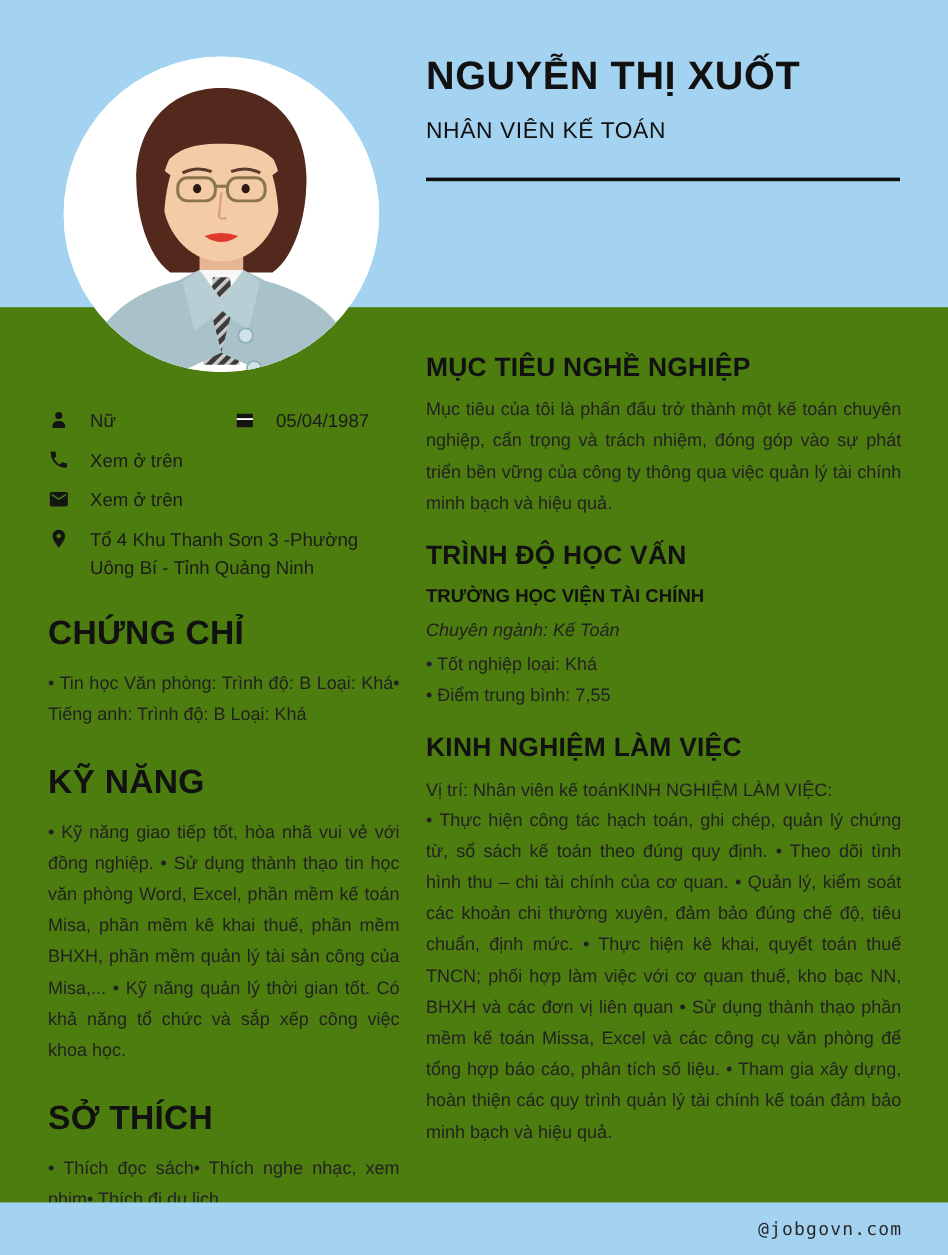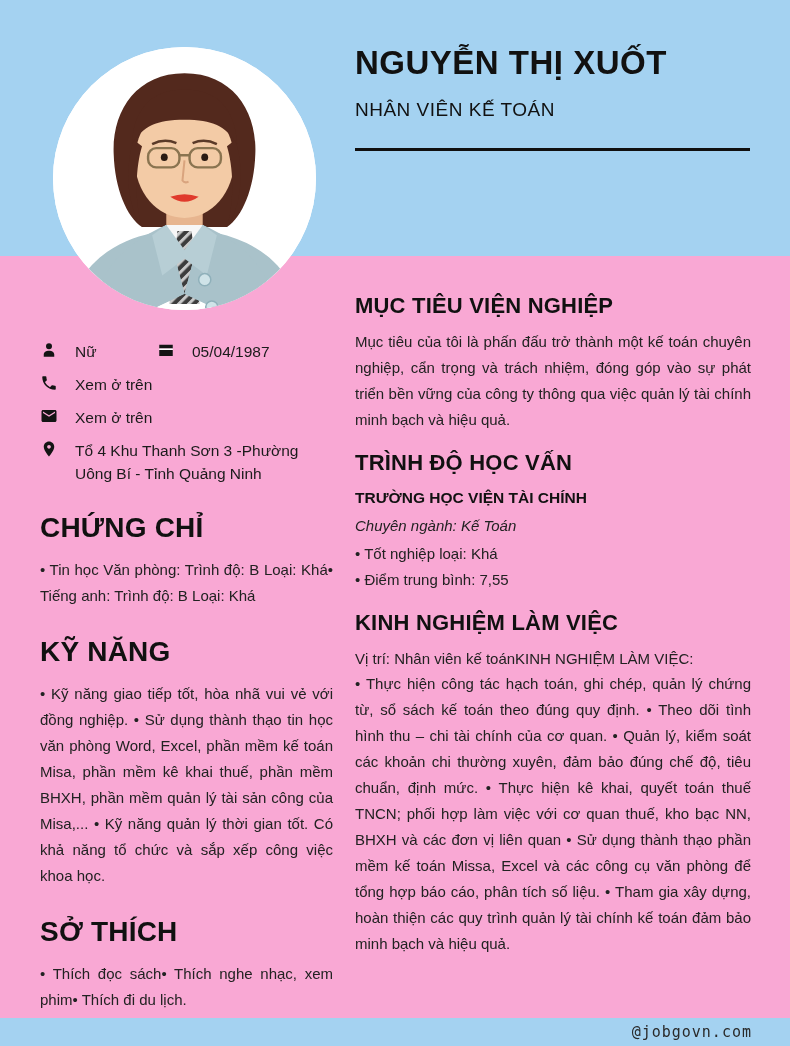--- a/index.html
+++ b/index.html
@@ -1,31 +1,31 @@
 <!DOCTYPE html>
 <html><head>
 <meta charset="utf-8">
 <style>
   * { margin:0; padding:0; box-sizing:border-box; }
   html,body { background:#e8e8e8; }
   .page {
     position:relative;
     width:790px; height:1046px;
     margin:0 auto;
-    background:#f9a8d4;
+    background:#4d7c0f;
     overflow:hidden;
     font-family:"Liberation Sans", sans-serif;
     color:#1b1b1b;
   }
   .top-band {
     position:absolute; top:0; left:0; width:790px; height:256px;
     background:#a4d2f1;
   }
   .footer-bar {
-    position:absolute; left:0; bottom:0; width:790px; height:28px;
+    position:absolute; left:0; bottom:0; width:790px; height:44px;
     background:#a4d2f1;
     display:flex; align-items:center; justify-content:flex-end;
     padding-right:38px;
   }
   .footer-handle {
     font-family:"DejaVu Sans Mono","Liberation Mono",monospace;
     font-size:15px; color:#2a2a2a; letter-spacing:1px;
   }
   .photo-circle {
     position:absolute; top:47px; left:53px;
@@ -39,21 +39,21 @@
   .job-title { font-size:19px; margin-top:17px; letter-spacing:0.5px; color:#111; }
   .header-divider { margin-top:27px; height:3px; background:#101010; width:395px; }
 
   .left-col  { position:absolute; left:40px;  top:340px; width:293px; }
   .right-col { position:absolute; left:355px; top:293px; width:396px; }
 
   .info-row { display:flex; align-items:flex-start; margin-bottom:10px; min-height:23px; }
   .info-icon { width:20px; height:20px; margin-right:15px; flex:0 0 20px; margin-top:1px; }
   .info-icon svg { display:block; width:18px; height:18px; fill:#141414; }
   .info-text { font-size:15.5px; line-height:23px; }
-  .row-split { display:flex; }
+  .row-split { display:flex;gap:38px; }
   .cell-gender { display:flex; width:117px; }
   .cell-dob { display:flex; }
 
   .section-h {
     font-size:28px; font-weight:bold; color:#111;
     margin-top:27px; margin-bottom:13px; letter-spacing:0.2px;
   }
   .body-text {
     font-size:15px; line-height:26px; text-align:justify; color:#222;
   }
@@ -184,21 +184,21 @@
     <div class="section-h">KỸ NĂNG</div>
     <div class="body-text">• Kỹ năng giao tiếp tốt, hòa nhã vui vẻ với đồng nghiệp. • Sử dụng thành thạo tin học văn phòng Word, Excel, phần mềm kế toán Misa, phần mềm kê khai thuế, phần mềm BHXH, phần mềm quản lý tài sản công của Misa,... • Kỹ năng quản lý thời gian tốt. Có khả năng tổ chức và sắp xếp công việc khoa học.</div>
 
     <div class="section-h">SỞ THÍCH</div>
     <div class="body-text">• Thích đọc sách• Thích nghe nhạc, xem phim• Thích đi du lịch.</div>
 
   </div>
 
   <div class="right-col">
 
-    <div class="section-h">MỤC TIÊU VIỆN NGHIỆP</div>
+    <div class="section-h">MỤC TIÊU NGHỀ NGHIỆP</div>
     <div class="body-text">Mục tiêu của tôi là phấn đấu trở thành một kế toán chuyên nghiệp, cẩn trọng và trách nhiệm, đóng góp vào sự phát triển bền vững của công ty thông qua việc quản lý tài chính minh bạch và hiệu quả.</div>
 
     <div class="section-h">TRÌNH ĐỘ HỌC VẤN</div>
     <div class="sub-bold">TRƯỜNG HỌC VIỆN TÀI CHÍNH</div>
     <div class="sub-italic">Chuyên ngành: Kế Toán</div>
     <div class="edu-item">• Tốt nghiệp loại: Khá</div>
     <div class="edu-item">• Điểm trung bình: 7,55</div>
 
     <div class="section-h">KINH NGHIỆM LÀM VIỆC</div>
     <div class="plain-line">Vị trí: Nhân viên kế toánKINH NGHIỆM LÀM VIỆC:</div>

